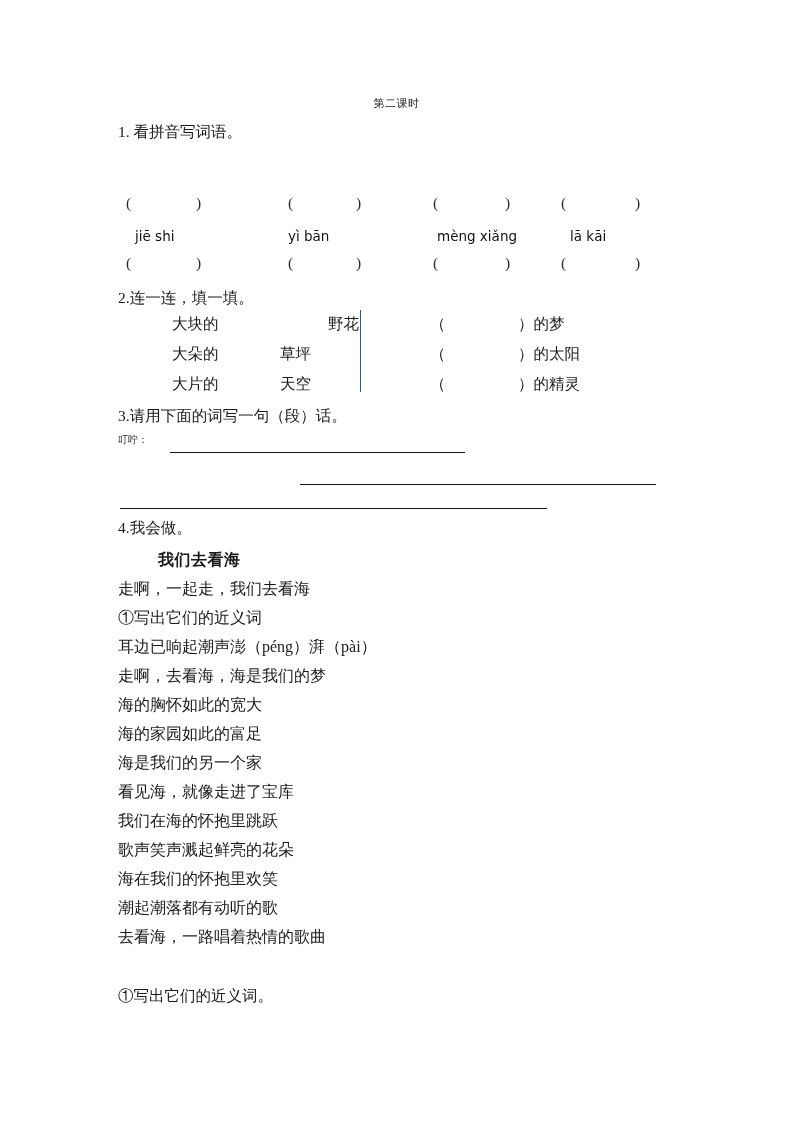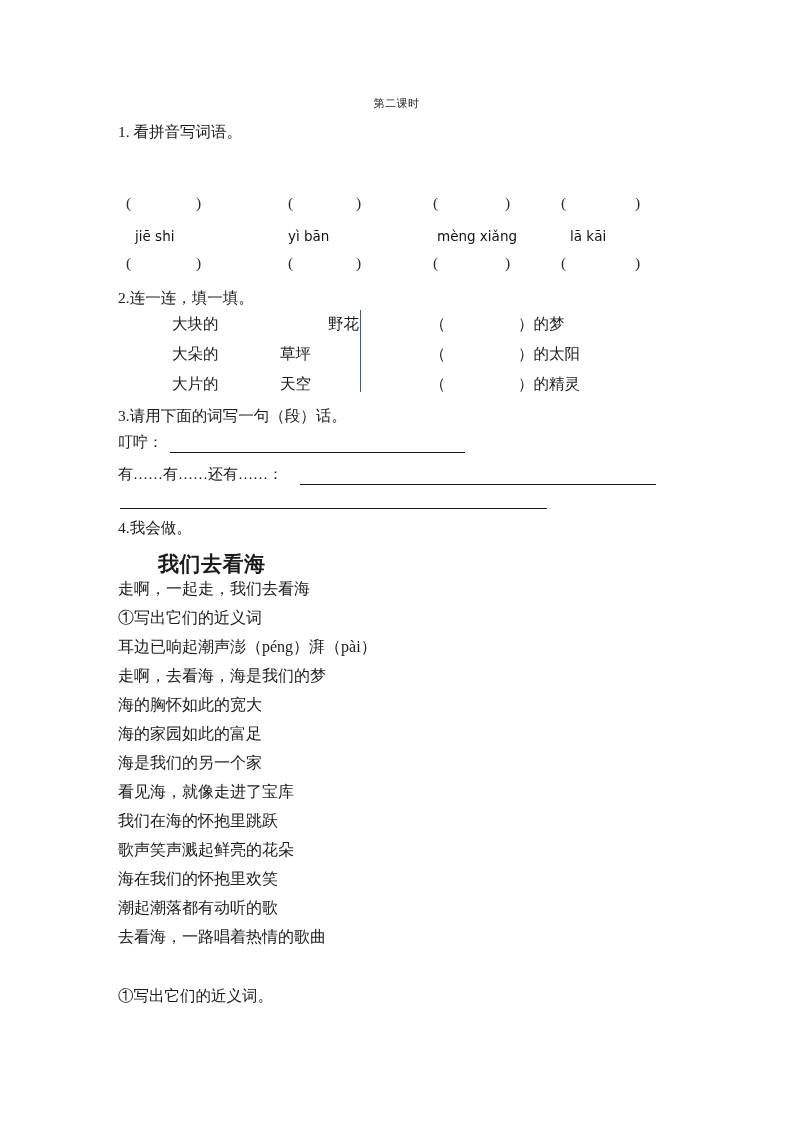--- a/index.html
+++ b/index.html
@@ -76,34 +76,34 @@
   }
   .match-divider {
     position: absolute;
     width: 1px;
     background: #3d5a66;
   }
 
   
   .blank-label {
     position: absolute;
-    font-size: 15px;
+    font-size: 10px;
     white-space: nowrap;
     text-align: right;
   }
   .blank-line {
     position: absolute;
     height: 0;
     border-bottom: 1.3px solid #141414;
   }
 
   
   .poem-title {
     position: absolute;
-    font-size: 21px;
+    font-size: 16px;
     font-weight: bold;
     white-space: nowrap;
     letter-spacing: 0.5px;
   }
   .poem-line {
     position: absolute;
     font-size: 16px;
     white-space: nowrap;
   }
   .poem-line.underlined {
@@ -171,21 +171,20 @@
 
   <span class="match-cell" style="left:518px; top:314px;">）的梦</span>
   <span class="match-cell" style="left:518px; top:344px;">）的太阳</span>
   <span class="match-cell" style="left:518px; top:374px;">）的精灵</span>
 
   <div class="q-head" style="left:118px; top:406px;">3.请用下面的词写一句（段）话。</div>
 
   <span class="blank-label" style="left:118px; top:433px;">叮咛：</span>
   <div class="blank-line" style="left:170px; top:452px; width:295px;"></div>
 
-  <span class="blank-label" style="left:118px; top:465px;">有……有……还有……：</span>
   <div class="blank-line" style="left:300px; top:484px; width:356px;"></div>
 
   <div class="blank-line" style="left:120px; top:508px; width:427px;"></div>
 
   <div class="q-head" style="left:118px; top:518px;">4.我会做。</div>
 
   <div class="poem-title" style="left:158px; top:550px;">我们去看海</div>
 
   <div class="poem-line" style="left:118px; top:579px;">走啊，一起走，我们去看海</div>
   <div class="poem-line" style="left:118px; top:608px;">①写出它们的近义词</div>

